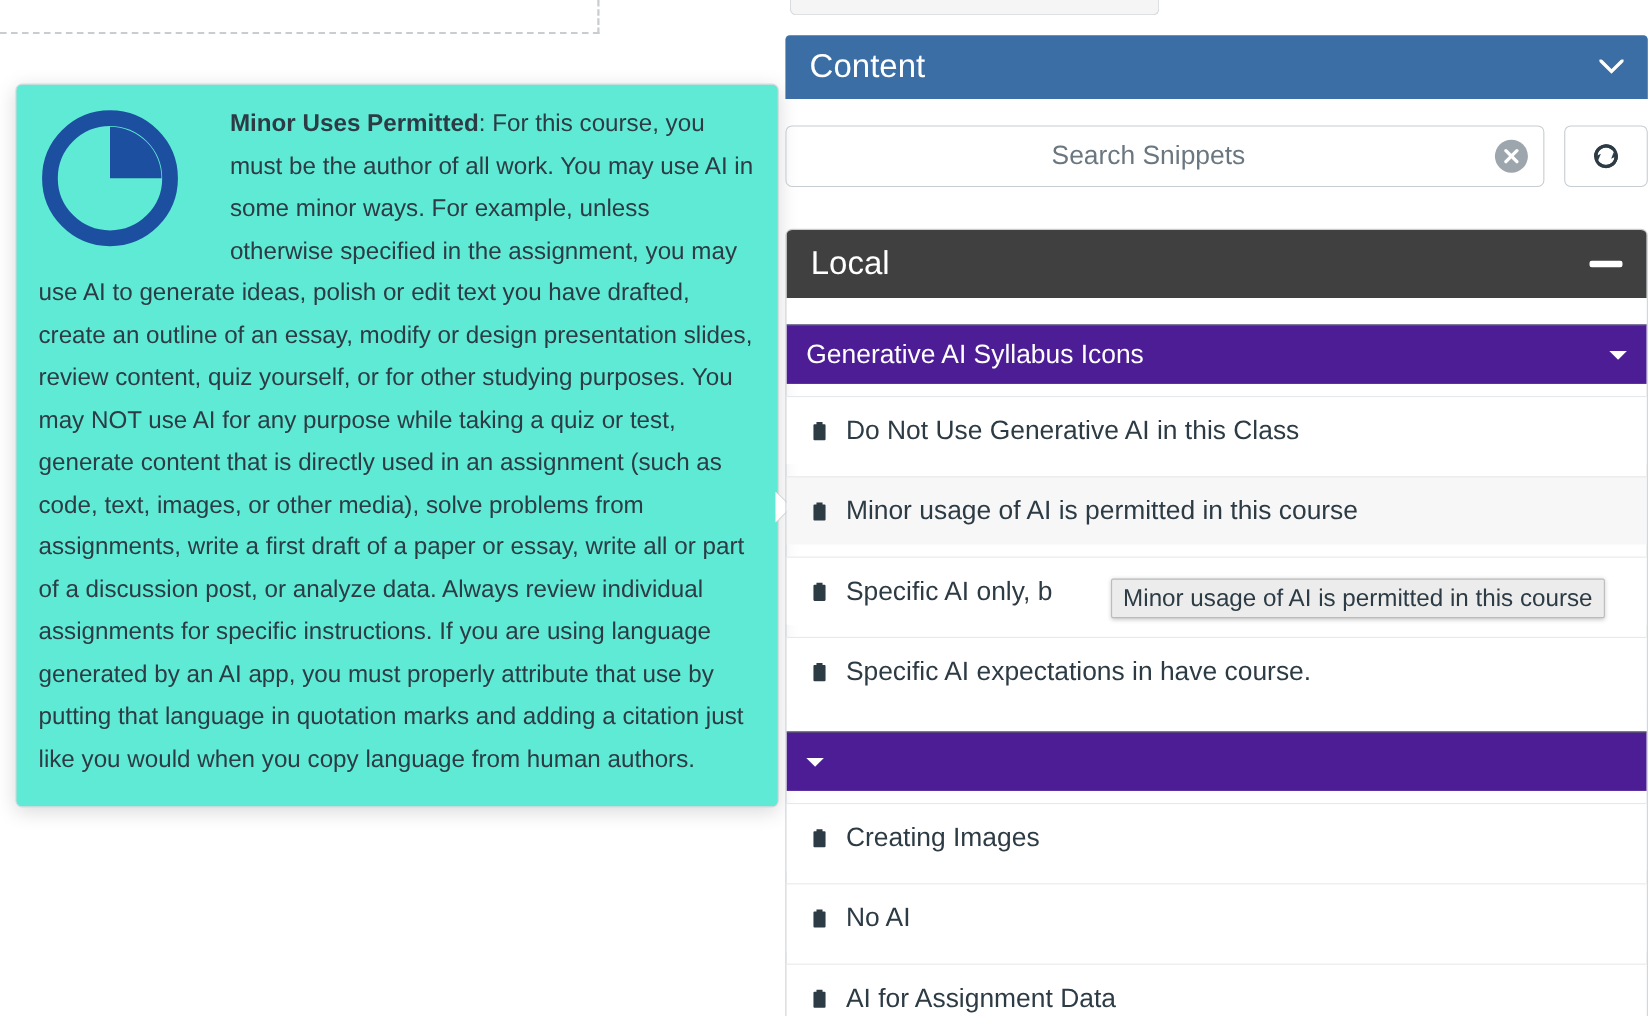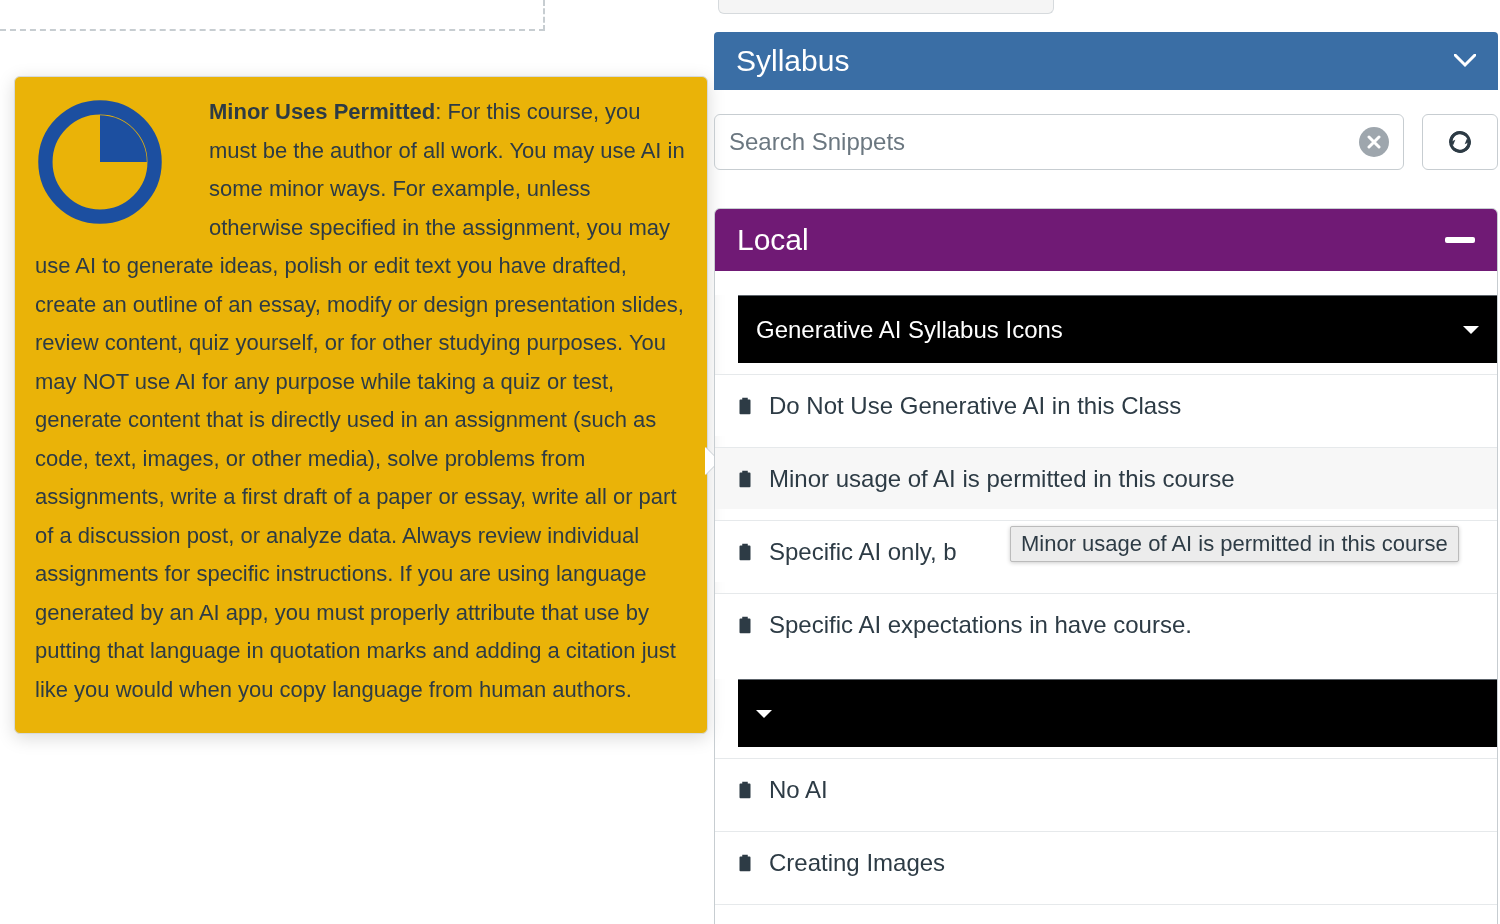--- a/index.html
+++ b/index.html
@@ -23,21 +23,21 @@
       border-right: 2px dashed #c7cdd1;
       border-bottom: 2px dashed #c7cdd1;
     }
 
     
     .callout {
       position: absolute;
       left: 14px;
       top: 76px;
       width: 694px;
-      background: #eab308;
+      background: #5eead4;
       border: 1px solid #d6dadd;
       border-radius: 6px;
       box-shadow: 0 4px 18px rgba(0,0,0,0.15);
       padding: 16px 20px 24px 20px;
       font-size: 22px;
       line-height: 1.75;
     }
     .callout-arrow {
       position: absolute;
       right: -12px;
@@ -97,20 +97,21 @@
       font-size: 30px;
     }
     .content-header .chev { font-size: 22px; }
 
     
     .search-row {
       display: flex;
       align-items: center;
       gap: 18px;
       padding: 24px 2px 20px 2px;
+      text-align: center;
     }
     .search-box {
       flex: 1;
       height: 56px;
       border: 1px solid #c7cdd1;
       border-radius: 6px;
       display: flex;
       align-items: center;
       padding: 0 14px;
       font-size: 24px;
@@ -137,44 +138,43 @@
     }
 
     
     .panel {
       margin: 18px 2px 0 2px;
       border: 1px solid #c7cdd1;
       border-radius: 6px;
       overflow: hidden;
     }
     .panel-header {
-      background: #701a75;
+      background: #404040;
       color: #fff;
       height: 62px;
       display: flex;
       align-items: center;
       justify-content: space-between;
       padding: 0 22px;
       font-size: 30px;
     }
     .panel-header .minus {
       width: 30px; height: 6px; background: #fff; border-radius: 2px;
     }
 
     .group-header {
-      background: #000000;
+      background: #4c1d95;
       color: #fff;
-      height: 68px;
+      height: 54px;
       display: flex;
       align-items: center;
       justify-content: space-between;
       padding: 0 18px;
       font-size: 24px;
       border-top: 1px solid #5d646b;
-      margin-left: 23px;
     }
     .group-header .tri {
       width: 0; height: 0;
       border-left: 8px solid transparent;
       border-right: 8px solid transparent;
       border-top: 8px solid #fff;
     }
 
     .group-spacer { height: 24px; background: #fff; }
 
@@ -231,21 +231,21 @@
   </span>
 </div>
 
 <div class="sidebar">
 
   <div class="toolbar-row">
     <div class="toolbar-ghost"></div>
   </div>
 
   <div class="content-header">
-    <span>Syllabus</span>
+    <span>Content</span>
     <span class="chev">
       <svg width="22" height="14" viewBox="0 0 22 14">
           <path d="M1 1 L11 11 L21 1" stroke="#fff" stroke-width="3" fill="none" stroke-linecap="round"></path>
         </svg>
     </span>
   </div>
 
   <div class="search-row">
     <div class="search-box">
       <span class="placeholder">Search Snippets</span>
@@ -315,29 +315,29 @@
 
     <div class="group-header">
       <span class="tri"></span>
     </div>
     <div class="snippet-item">
       <span class="snippet-icon">
           <svg viewBox="0 0 24 24">
             <path d="M9 3h6v3H9z M7 5h10a1 1 0 0 1 1 1v14a1 1 0 0 1-1 1H7a1 1 0 0 1-1-1V6a1 1 0 0 1 1-1z" fill="#2d3b45"></path>
           </svg>
         </span>
+      <span>Creating Images</span>
+    </div>
+    <div class="snippet-item">
+      <span class="snippet-icon">
+          <svg viewBox="0 0 24 24">
+            <path d="M9 3h6v3H9z M7 5h10a1 1 0 0 1 1 1v14a1 1 0 0 1-1 1H7a1 1 0 0 1-1-1V6a1 1 0 0 1 1-1z" fill="#2d3b45"></path>
+          </svg>
+        </span>
       <span>No AI</span>
-    </div>
-    <div class="snippet-item">
-      <span class="snippet-icon">
-          <svg viewBox="0 0 24 24">
-            <path d="M9 3h6v3H9z M7 5h10a1 1 0 0 1 1 1v14a1 1 0 0 1-1 1H7a1 1 0 0 1-1-1V6a1 1 0 0 1 1-1z" fill="#2d3b45"></path>
-          </svg>
-        </span>
-      <span>Creating Images</span>
     </div>
     <div class="snippet-item">
       <span class="snippet-icon">
           <svg viewBox="0 0 24 24">
             <path d="M9 3h6v3H9z M7 5h10a1 1 0 0 1 1 1v14a1 1 0 0 1-1 1H7a1 1 0 0 1-1-1V6a1 1 0 0 1 1-1z" fill="#2d3b45"></path>
           </svg>
         </span>
       <span>AI for Assignment Data</span>
     </div>
   </div>

